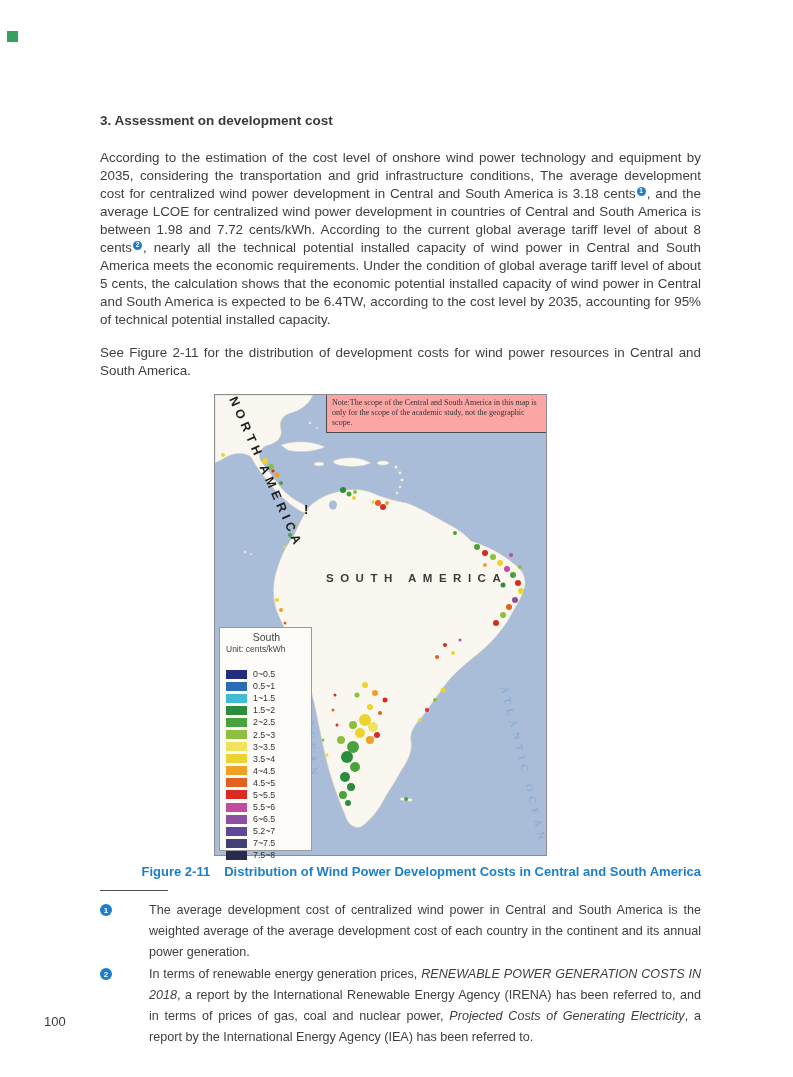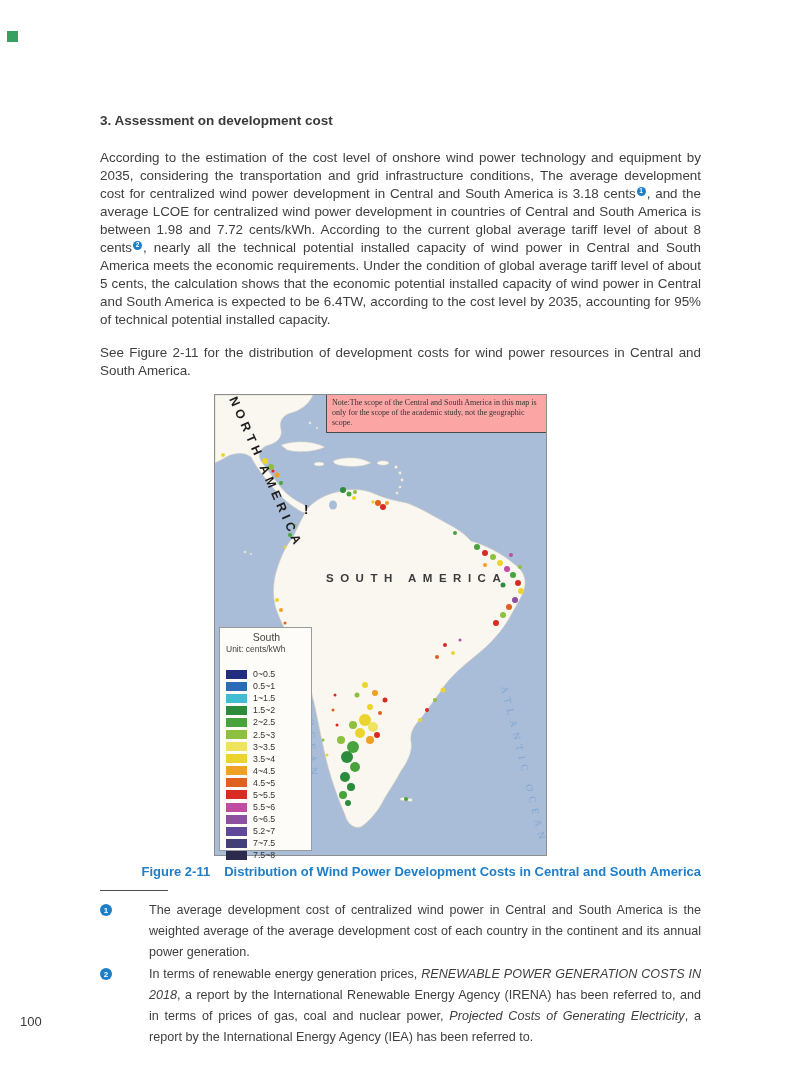--- a/index.html
+++ b/index.html
@@ -44,21 +44,21 @@
   .fn-sep{margin-top:11px;width:68px;height:0;border-top:1.5px solid #4f4f4f;}
   .footnotes{margin-top:9px;}
   .footnote{display:flex;align-items:flex-start;margin-top:1px;}
   .fn-marker{
     flex:0 0 auto;display:inline-flex;width:12px;height:12px;border-radius:50%;
     color:#fff;font-size:8px;font-weight:bold;align-items:center;justify-content:center;
     margin-top:4px;margin-right:6px;
   }
   .fn-text{font-size:12.6px;line-height:21px;text-align:justify;color:#3f3f3f;margin-left:31px;}
   .fn-text .it{font-style:italic;}
-  .page-number{position:absolute;left:20px;top:1014px;font-size:13px;color:#3a3a3a;}
+  .page-number{position:absolute;left:44px;top:1014px;font-size:13px;color:#3a3a3a;}
 </style>
 </head>
 <body>
 
 <div class="corner-square" style="background: rgb(53, 160, 95);"></div>
 
 <div class="content">
 
   <div class="heading">3. Assessment on development cost</div>
 

